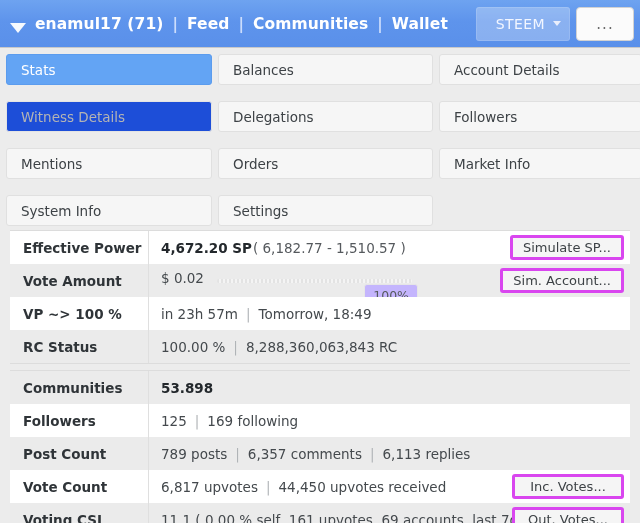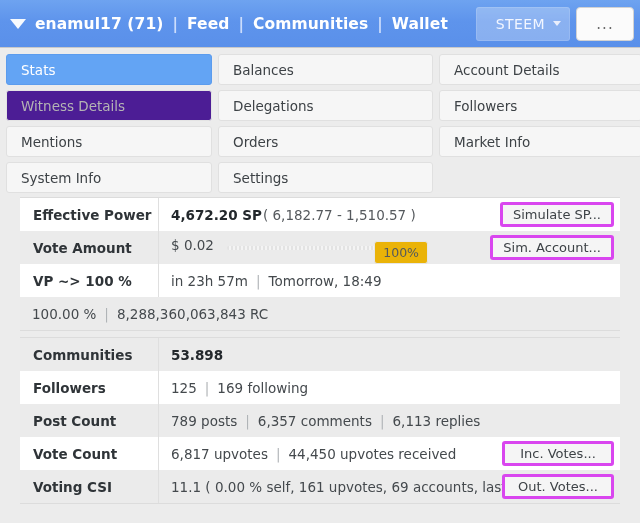--- a/index.html
+++ b/index.html
@@ -30,21 +30,21 @@
     background: linear-gradient(to bottom, #6ea3f0 0%, #5e94ec 45%, #5a90ea 100%);
     border-bottom: 1px solid #c9c9c9;
     display: flex;
     align-items: center;
     padding: 0 6px 0 10px;
     box-sizing: border-box;
     position: relative;
   }
   .nav-left {
     display: flex;
-    align-items: center;
+    align-items: flex-end;
     flex: 1 1 auto;
     min-width: 0;
   }
   .caret-icon {
     width: 0;
     height: 0;
     border-left: 8px solid transparent;
     border-right: 8px solid transparent;
     border-top: 10px solid #ffffff;
     margin-right: 9px;
@@ -121,21 +121,21 @@
   }
 
   
   .tabs-wrap {
     padding: 6px 6px 4px 6px;
     background: #ececec;
   }
   .tabs-grid {
     display: grid;
     grid-template-columns: 206px 215px 203px;
-    gap: 5px 6px;
+    gap: 16px 6px;
   }
   .tab {
     height: 31px;
     display: flex;
     align-items: center;
     padding-left: 14px;
     box-sizing: border-box;
     background: #f6f6f6;
     border: 1px solid #e0e0e0;
     border-radius: 3px;
@@ -144,35 +144,35 @@
     cursor: pointer;
     white-space: nowrap;
     overflow: hidden;
   }
   .tab.active {
     background: #63a4f4;
     border-color: #5b9cee;
     color: #ffffff;
   }
   .tab.disabled {
-    background: #4c1d95;
+    background: #1d4ed8;
     border-color: #e4e4e4;
     color: #b4b4b4;
     cursor: default;
   }
   .tab.empty {
     background: transparent;
     border-color: transparent;
     cursor: default;
   }
 
   
   .content {
     flex: 1 1 auto;
-    padding: 0 20px;
+    padding: 0 10px;
     box-sizing: border-box;
     background: #ececec;
     overflow: hidden;
   }
   .table {
     background: #ffffff;
     border-top: 1px solid #dcdcdc;
     border-bottom: 1px solid #dcdcdc;
   }
   .table.second {
@@ -275,24 +275,24 @@
     height: 4px;
     background: repeating-linear-gradient(
       to right,
       #e3e3e3 0px, #e3e3e3 2px,
       #f4f4f4 2px, #f4f4f4 4px);
     border-radius: 2px;
   }
   .progress-pill {
     position: absolute;
     right: -6px;
-    top: 4px;
+    top: 14px;
     height: 21px;
     padding: 0 8px;
-    background: #eab308;
+    background: #c4b5fd;
     border: 1px solid #e6e6e6;
     border-radius: 3px;
     display: flex;
     align-items: center;
     font-size: 12.5px;
     color: #55595d;
   }
   .bottom-fill {
     flex: 1 1 auto;
     background: #ececec;
@@ -407,20 +407,21 @@
       <div class="row">
         <div class="cell-label">VP ~&gt; 100 %</div>
         <div class="cell-value">
           <span>in 23h 57m</span>
           <span class="v-pipe">|</span>
           <span>Tomorrow, 18:49</span>
         </div>
       </div>
 
       <div class="row alt">
+        <div class="cell-label">RC Status</div>
         <div class="cell-value">
           <span>100.00 %</span>
           <span class="v-pipe">|</span>
           <span>8,288,360,063,843 RC</span>
         </div>
       </div>
 
     </div>
 
     <div class="table second">

